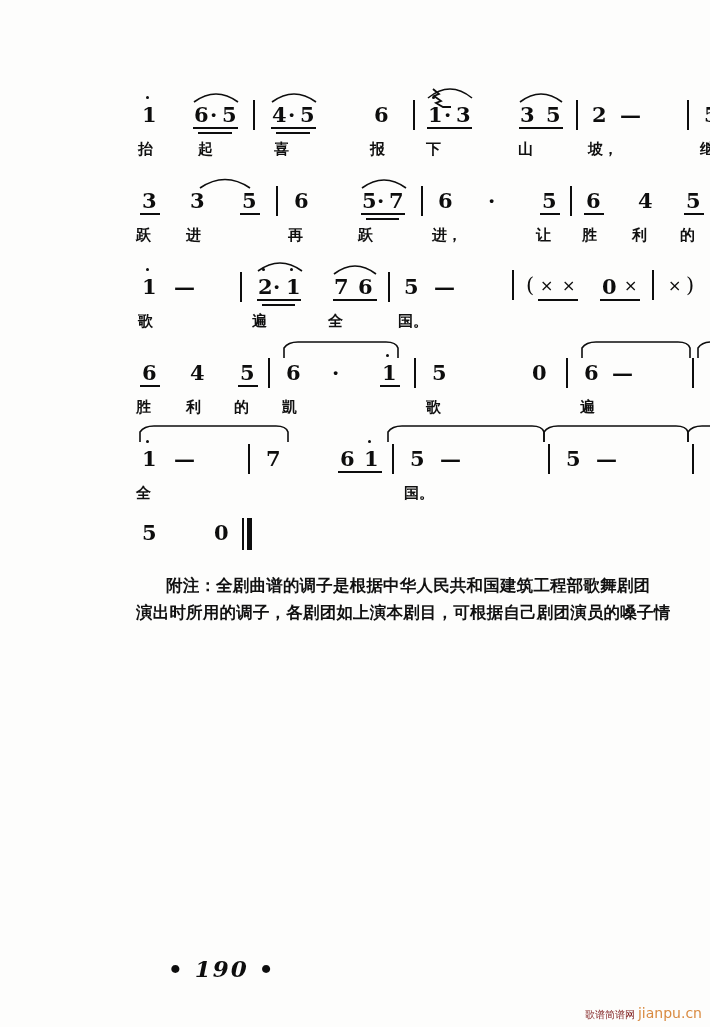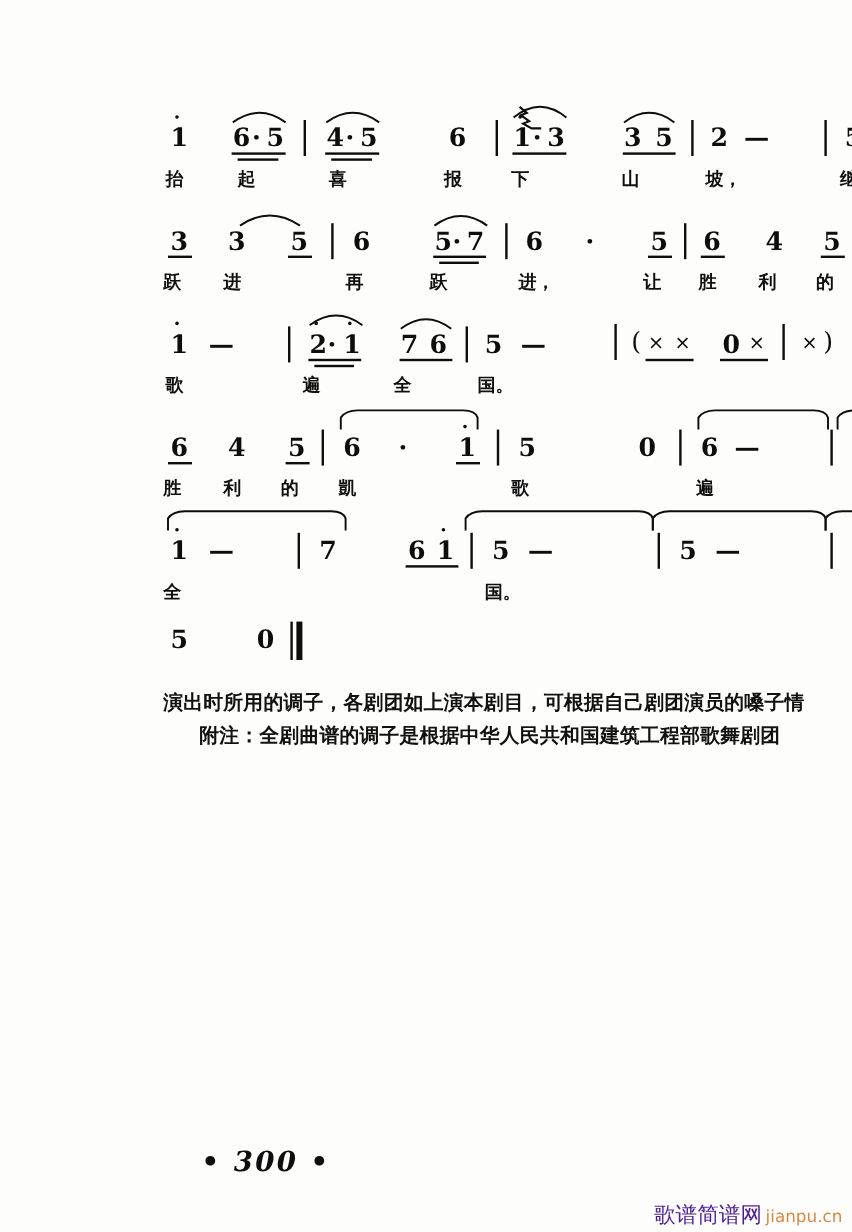--- a/index.html
+++ b/index.html
@@ -175,23 +175,23 @@
   
   #watermark {
     position: absolute;
     right: 8px;
     bottom: 6px;
     font-size: 14px;
     line-height: 1;
     white-space: nowrap;
   }
   #watermark .cn {
-    font-family: Liberation Sans, sans-serif;
-    color: #4c1d95;
-    font-size: 18px;
+    font-family: Liberation Mono, monospace;
+    color: #7f1d1d;
+    font-size: 10px;
   }
   #watermark .en {
     font-family: "DejaVu Sans", "Liberation Sans", sans-serif;
     color: #d98a40;
     font-size: 14px;
     margin-left: 3px;
   }
 </style>
 </head>
 <body>
@@ -471,23 +471,23 @@
       <span class="tok note" style="left:78px; top:10px;">0</span>
       <span class="endbar" style="left:106px; top:6px;">
         <i class="thin"></i>
           <i class="thick"></i>
       </span>
     </div>
 
   </div>
 
   <div id="footnote">
+    <div><span class="indent"></span><span>附注：全剧曲谱的调子是根据中华人民共和国建筑工程部歌舞剧团</span></div>
     <div><span>演出时所用的调子，各剧团如上演本剧目，可根据自己剧团演员的嗓子情</span></div>
-    <div><span class="indent"></span><span>附注：全剧曲谱的调子是根据中华人民共和国建筑工程部歌舞剧团</span></div>
   </div>
 
-  <div id="pagenum">• 300 •</div>
+  <div id="pagenum">• 190 •</div>
 
   <div id="watermark">
     <span class="cn">歌谱简谱网</span><span class="en">jianpu.cn</span>
   </div>
 
 </div>
 
 </body></html>

